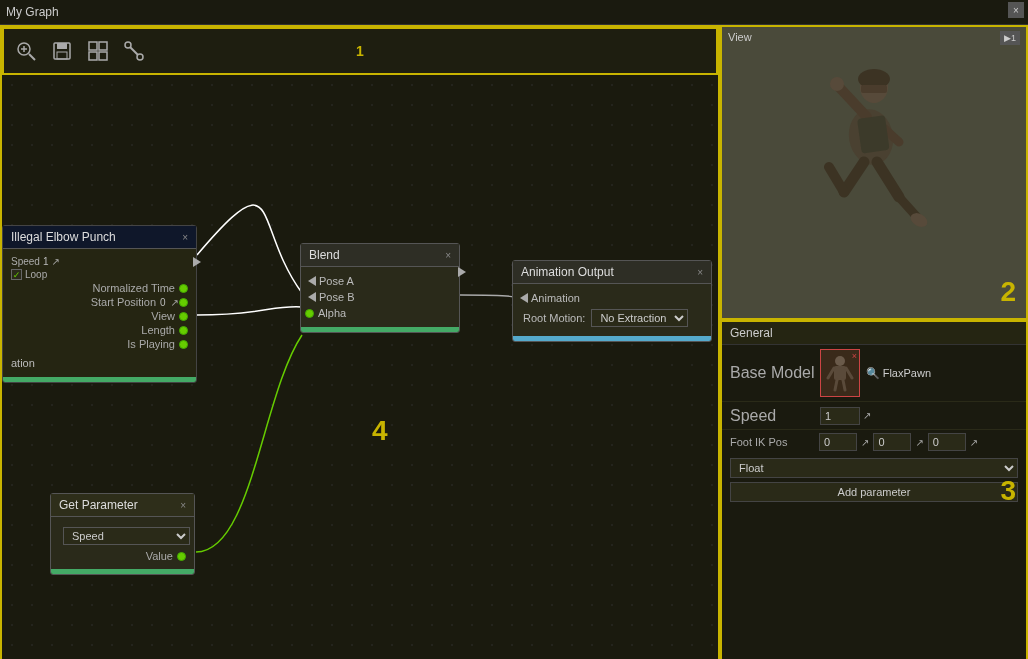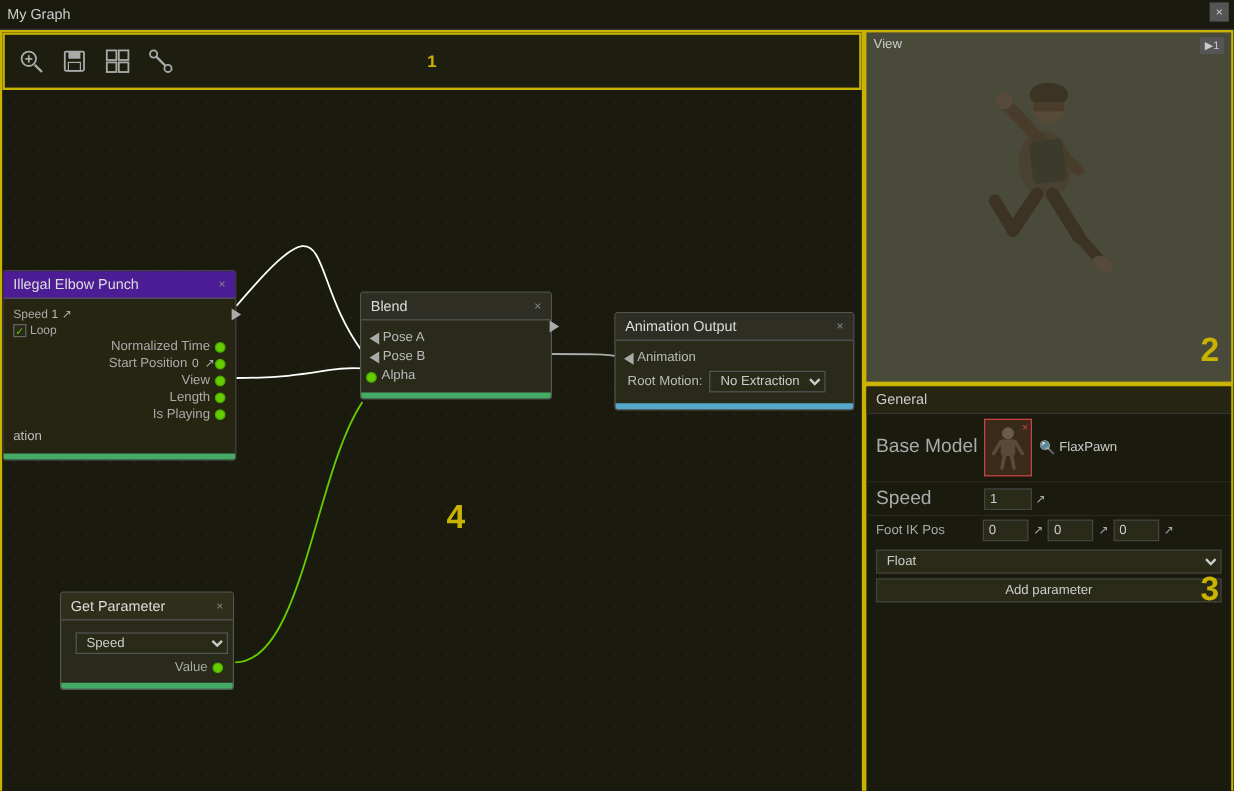--- a/index.html
+++ b/index.html
@@ -136,21 +136,21 @@
     .node-close {
       cursor: pointer;
       color: #888;
       font-size: 10px;
     }
     .node-body {
       padding: 6px 4px;
     }
     .node-row {
       display: flex;
-      align-items: flex-end;
+      align-items: center;
       padding: 2px 0;
       font-size: 11px;
       color: #bbb;
       position: relative;
     }
     .port-white-arrow {
       width: 0;
       height: 0;
       border-top: 5px solid transparent;
       border-bottom: 5px solid transparent;
@@ -170,21 +170,21 @@
 
     
     #node-iep {
       left: 0;
       top: 150px;
       width: 195px;
       background: #252512;
       border-color: #444;
     }
     #node-iep .node-header {
-      background: #4c1d95;
+      background: #0f172a;
     }
 
     
     #node-blend {
       left: 298px;
       top: 168px;
       width: 160px;
     }
     #node-blend .node-header {
       background: #2e2e25;

